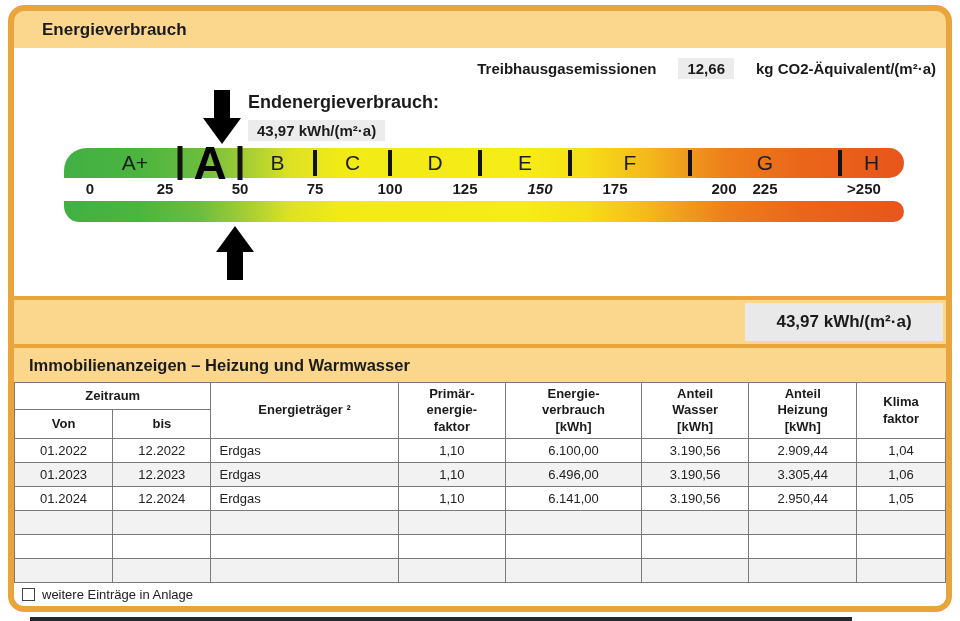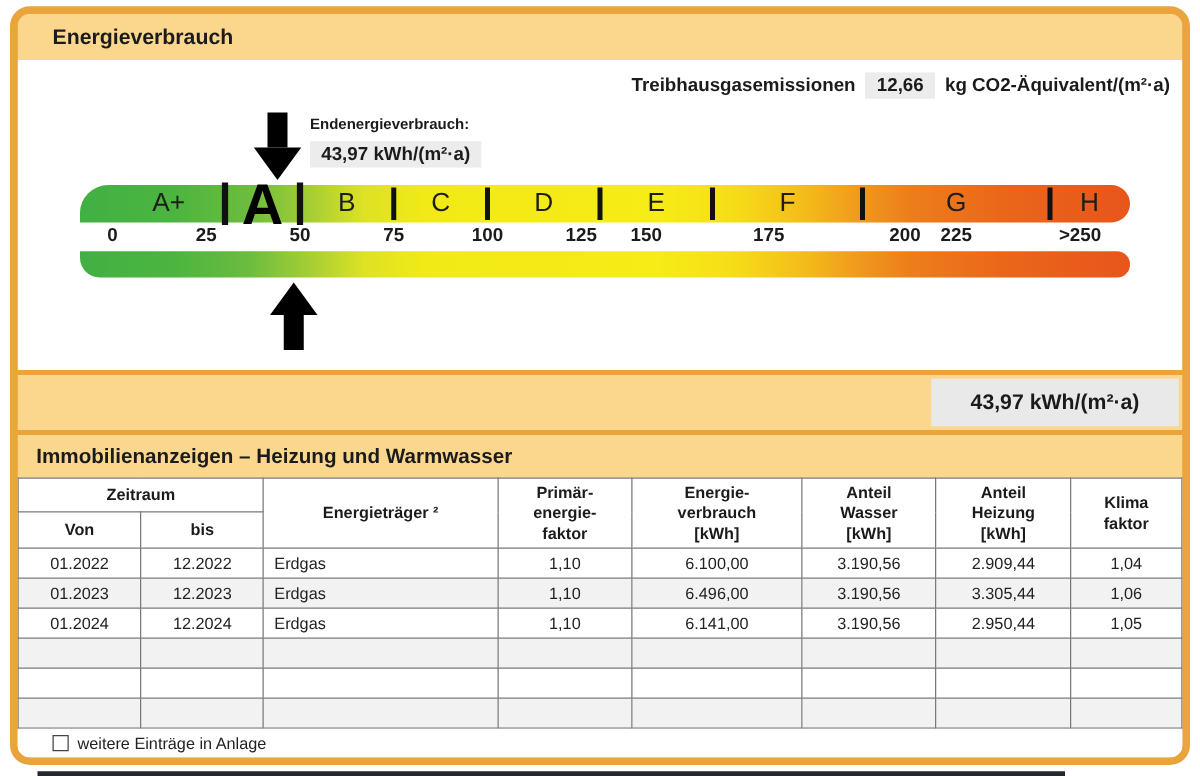--- a/index.html
+++ b/index.html
@@ -12,21 +12,21 @@
 
   .band { background:#FBD78E; color:#1b1b1b; }
   .title-band { height:37px; display:flex; align-items:center; padding:0 28px;
                 font-size:17px; font-weight:bold; }
   .title-band2 { height:34px; display:flex; align-items:center; padding:0 15px;
                  font-size:16.5px; font-weight:bold; margin-top:4px; }
 
   
   .panel { background:#fff; height:248px; position:relative; }
   .ghg-row { position:absolute; top:10px; right:10px; display:flex;
-             align-items:center; gap:8px; font-size:15px; font-weight:bold; color:#1b1b1b;margin-left:48px; }
+             align-items:center; gap:22px; font-size:15px; font-weight:bold; color:#1b1b1b;margin-left:48px; }
   .gbox { background:#ECECEC; padding:2px 9px; font-weight:bold; color:#1b1b1b; }
 
   .scale { position:absolute; left:50px; top:0; width:840px; height:100%; }
   .bar { position:absolute; left:0; width:840px;
          background:linear-gradient(90deg,#41B043 0%,#4CB53F 9%,#6BBC3E 16%,
            #A7CE33 22%,#DDE224 27%,#F2EA16 33%,#F6EC16 55%,#F6DE18 62%,
            #F4BC1A 69%,#F09B1D 74%,#ED7E1B 79%,#EA661A 88%,#E8551B 100%); }
   .top-bar { top:100px; height:30px; border-radius:24px 16px 16px 0; }
   .bottom-bar { top:153px; height:21px; border-radius:0 16px 16px 24px; }
 
@@ -46,21 +46,21 @@
                 width:38px; z-index:5; }
   .arrow-up   { position:absolute; top:178px; transform:translateX(-50%);
                 width:38px; z-index:5; }
   .a-shaft { width:16px; height:28px; background:#000; margin:0 auto; }
   .a-head-down { width:0; height:0; border-left:19px solid transparent;
                  border-right:19px solid transparent; border-top:26px solid #000; }
   .a-head-up   { width:0; height:0; border-left:19px solid transparent;
                  border-right:19px solid transparent; border-bottom:26px solid #000; }
 
   .flabel { position:absolute; left:184px; top:44px; z-index:6; }
-  .flabel-title { font-size:12px; font-weight:bold; color:#1b1b1b; margin-bottom:7px; }
+  .flabel-title { font-size:18px; font-weight:bold; color:#1b1b1b; margin-bottom:7px; }
   .flabel-value { display:inline-block; font-size:15px; }
   .plabel { position:absolute; left:188px; top:184px; z-index:6; }
   .plabel-value { display:inline-block; font-size:15px; }
   .plabel-title { font-size:15px; font-weight:bold; color:#1b1b1b; margin-top:6px; margin-left:9px; }
 
   
   .summary-band { height:44px; margin-top:4px; position:relative;
                   display:flex; align-items:center; padding:0 15px; }
   .s-title { font-size:16.5px; font-weight:bold; }
   .s-note { font-size:12.5px; font-weight:normal; margin-left:4px; }
@@ -73,21 +73,21 @@
   table { border-collapse:collapse; width:100%; table-layout:fixed;
           font-size:13px; color:#222; }
   th,td { border:1.5px solid #7a7a7a; text-align:center; padding:1px 4px;
           overflow:hidden; }
   thead th { font-weight:bold; line-height:1.25; color:#1b1b1b; }
   th.pre { white-space:pre-line; }
   tbody td { height:21px; }
   tr.alt td { background:#F2F2F2; }
   td.al { text-align:left; padding-left:8px; }
 
-  .footnote { padding:3px 28px 4px; font-size:13px; color:#222;
+  .footnote { padding:3px 8px 4px; font-size:13px; color:#222;
               display:flex; align-items:center; gap:7px; background:#fff; flex:1; }
   .cb { display:inline-block; width:11px; height:11px; border:1.5px solid #444;
         background:#fff; }
 
   .next-section-edge { position:absolute; left:30px; bottom:0; width:822px;
                        height:4px; background:#23272E; }
 </style>
 </head>
 <body>
 
@@ -134,21 +134,21 @@
           <i class="tick" style="left: 776px;"></i>
           <span class="cls" style="left: 807.5px;">H</span>
         </div>
       <div class="axis" id="axisRow">
           <span class="num" style="left: 26px;">0</span>
           <span class="num" style="left: 101px;">25</span>
           <span class="num" style="left: 176px;">50</span>
           <span class="num" style="left: 251px;">75</span>
           <span class="num" style="left: 326px;">100</span>
           <span class="num" style="left: 401px;">125</span>
-          <span class="num" style="left: 453px;">150</span>
+          <span class="num" style="left: 476px; font-style: italic;">150</span>
           <span class="num" style="left: 551px;">175</span>
           <span class="num" style="left: 660px;">200</span>
           <span class="num" style="left: 701px;">225</span>
           <span class="num" style="left: 800px;">&gt;250</span>
         </div>
       <div class="bar bottom-bar"></div>
 
       <div class="arrow-up" id="arrowUp" style="left: 171.08px;">
         <div class="a-head-up"></div>
         <div class="a-shaft"></div>

